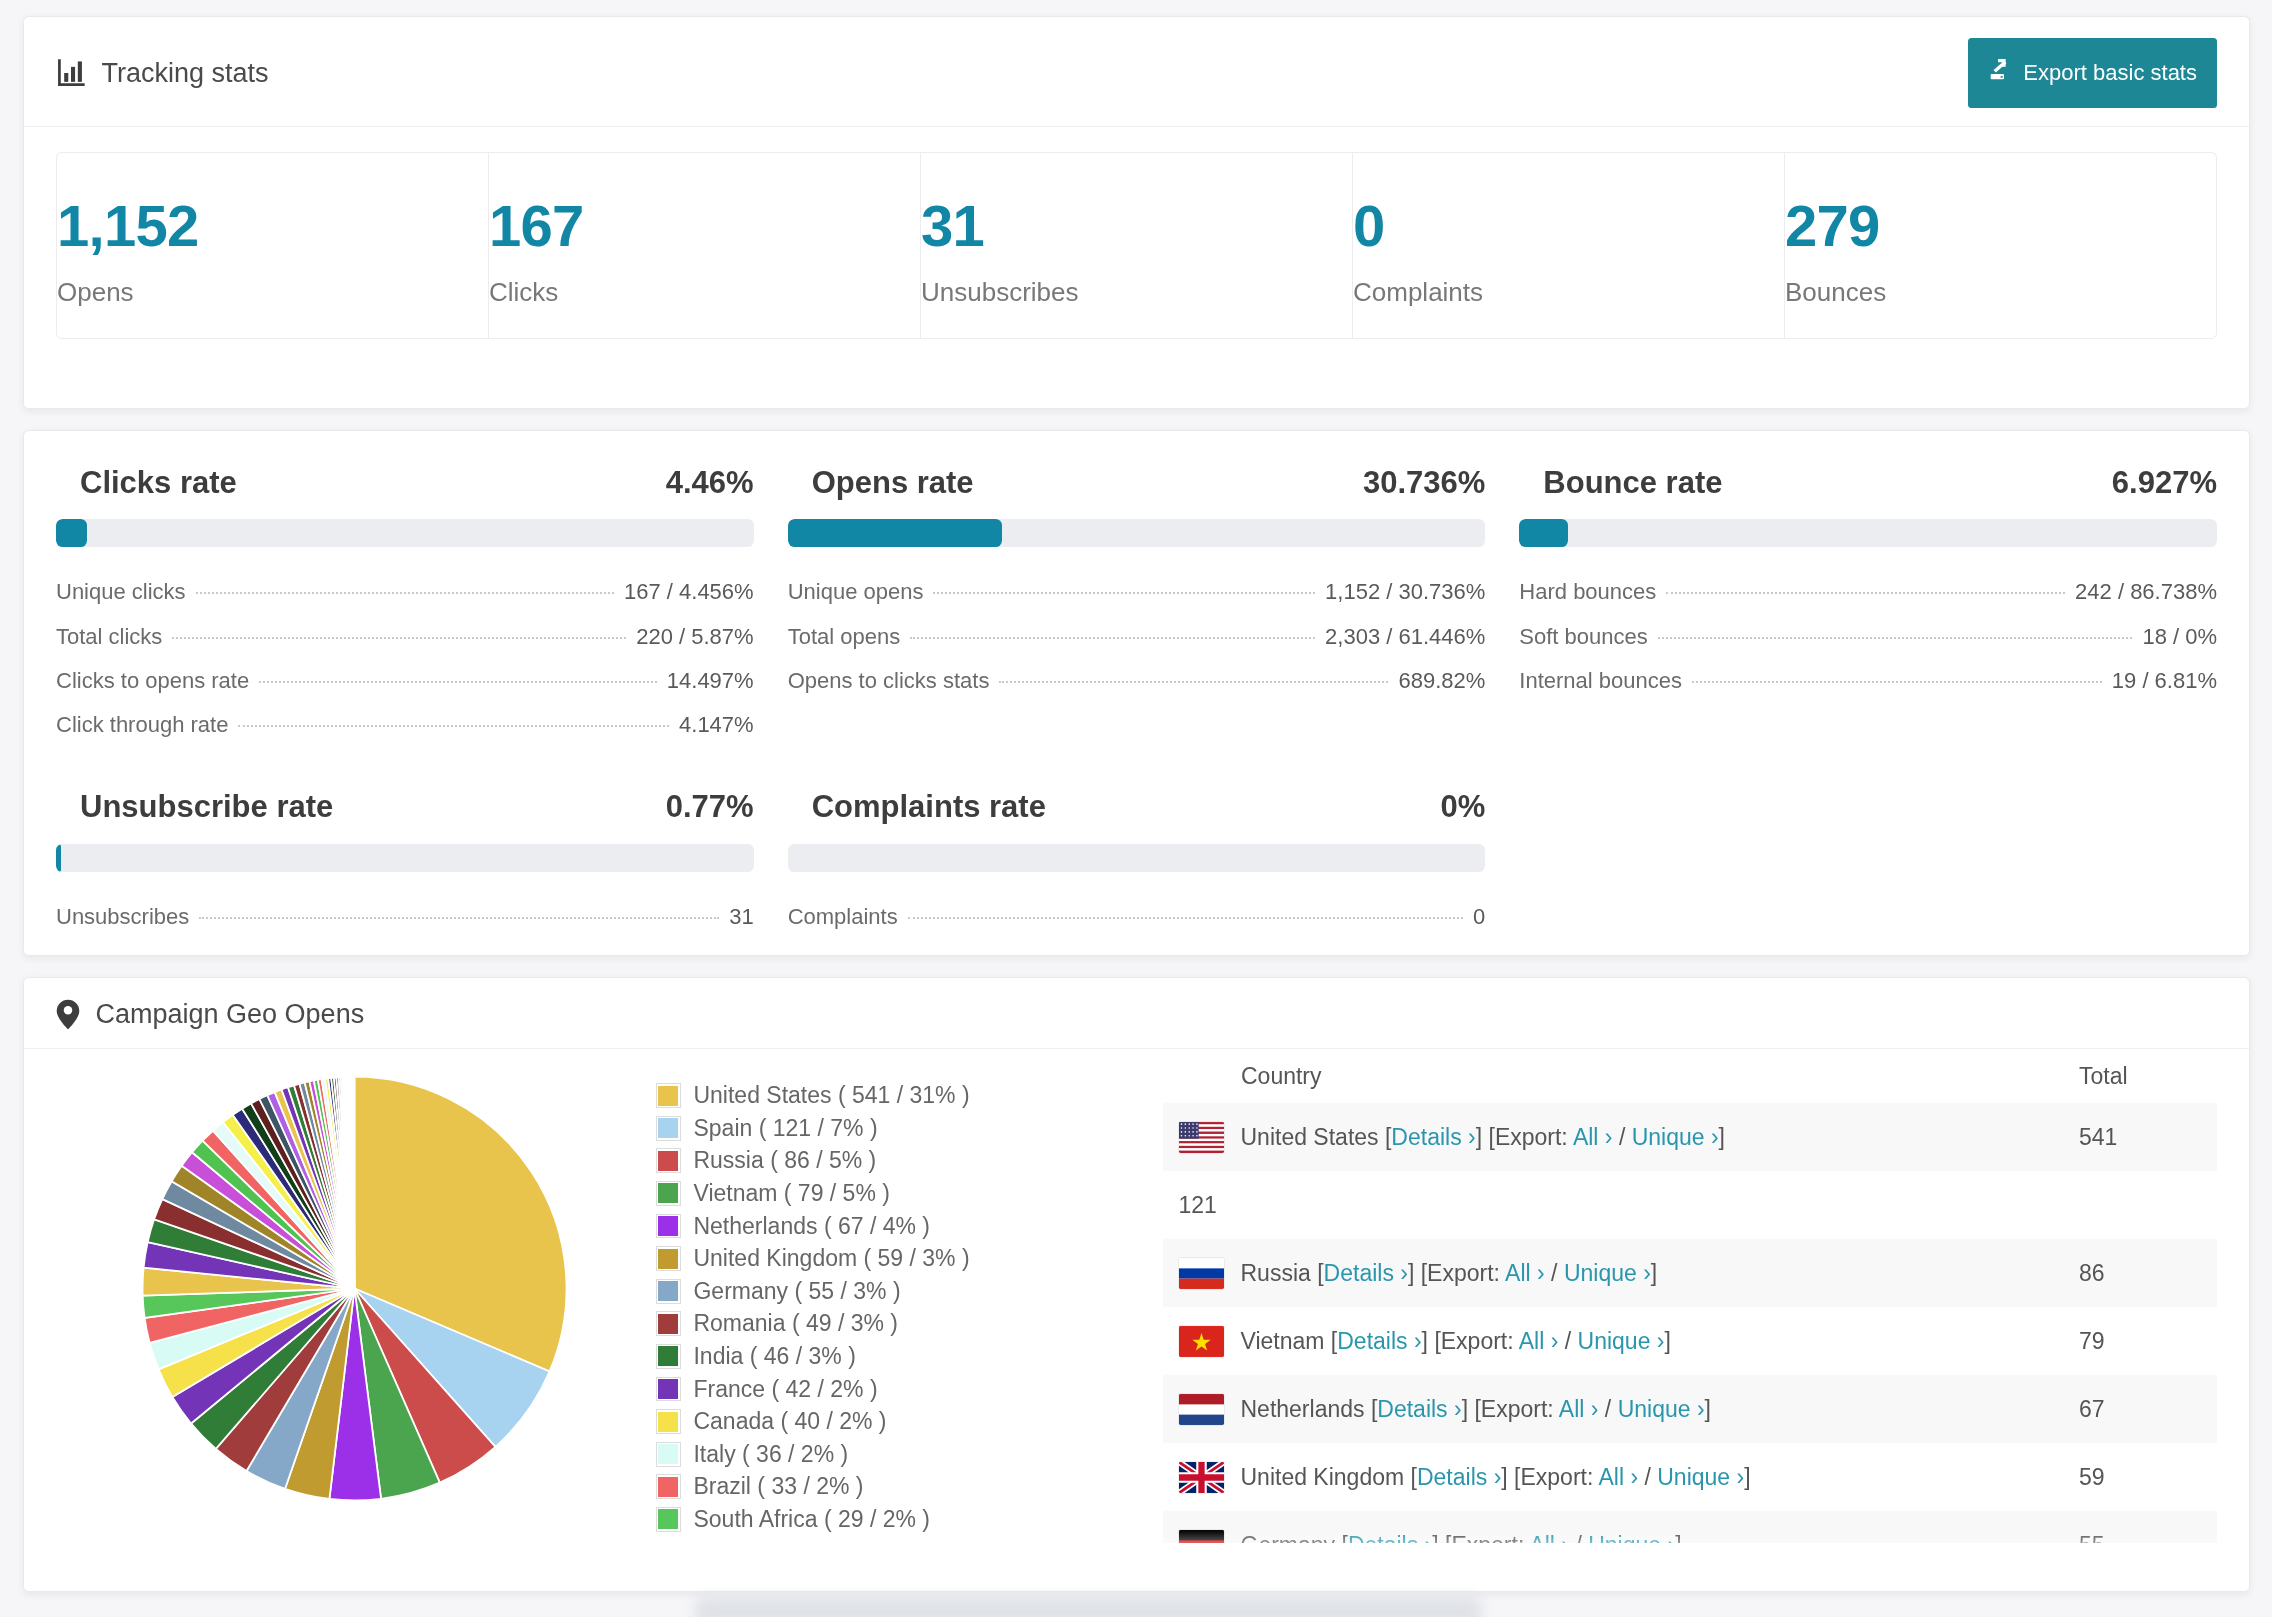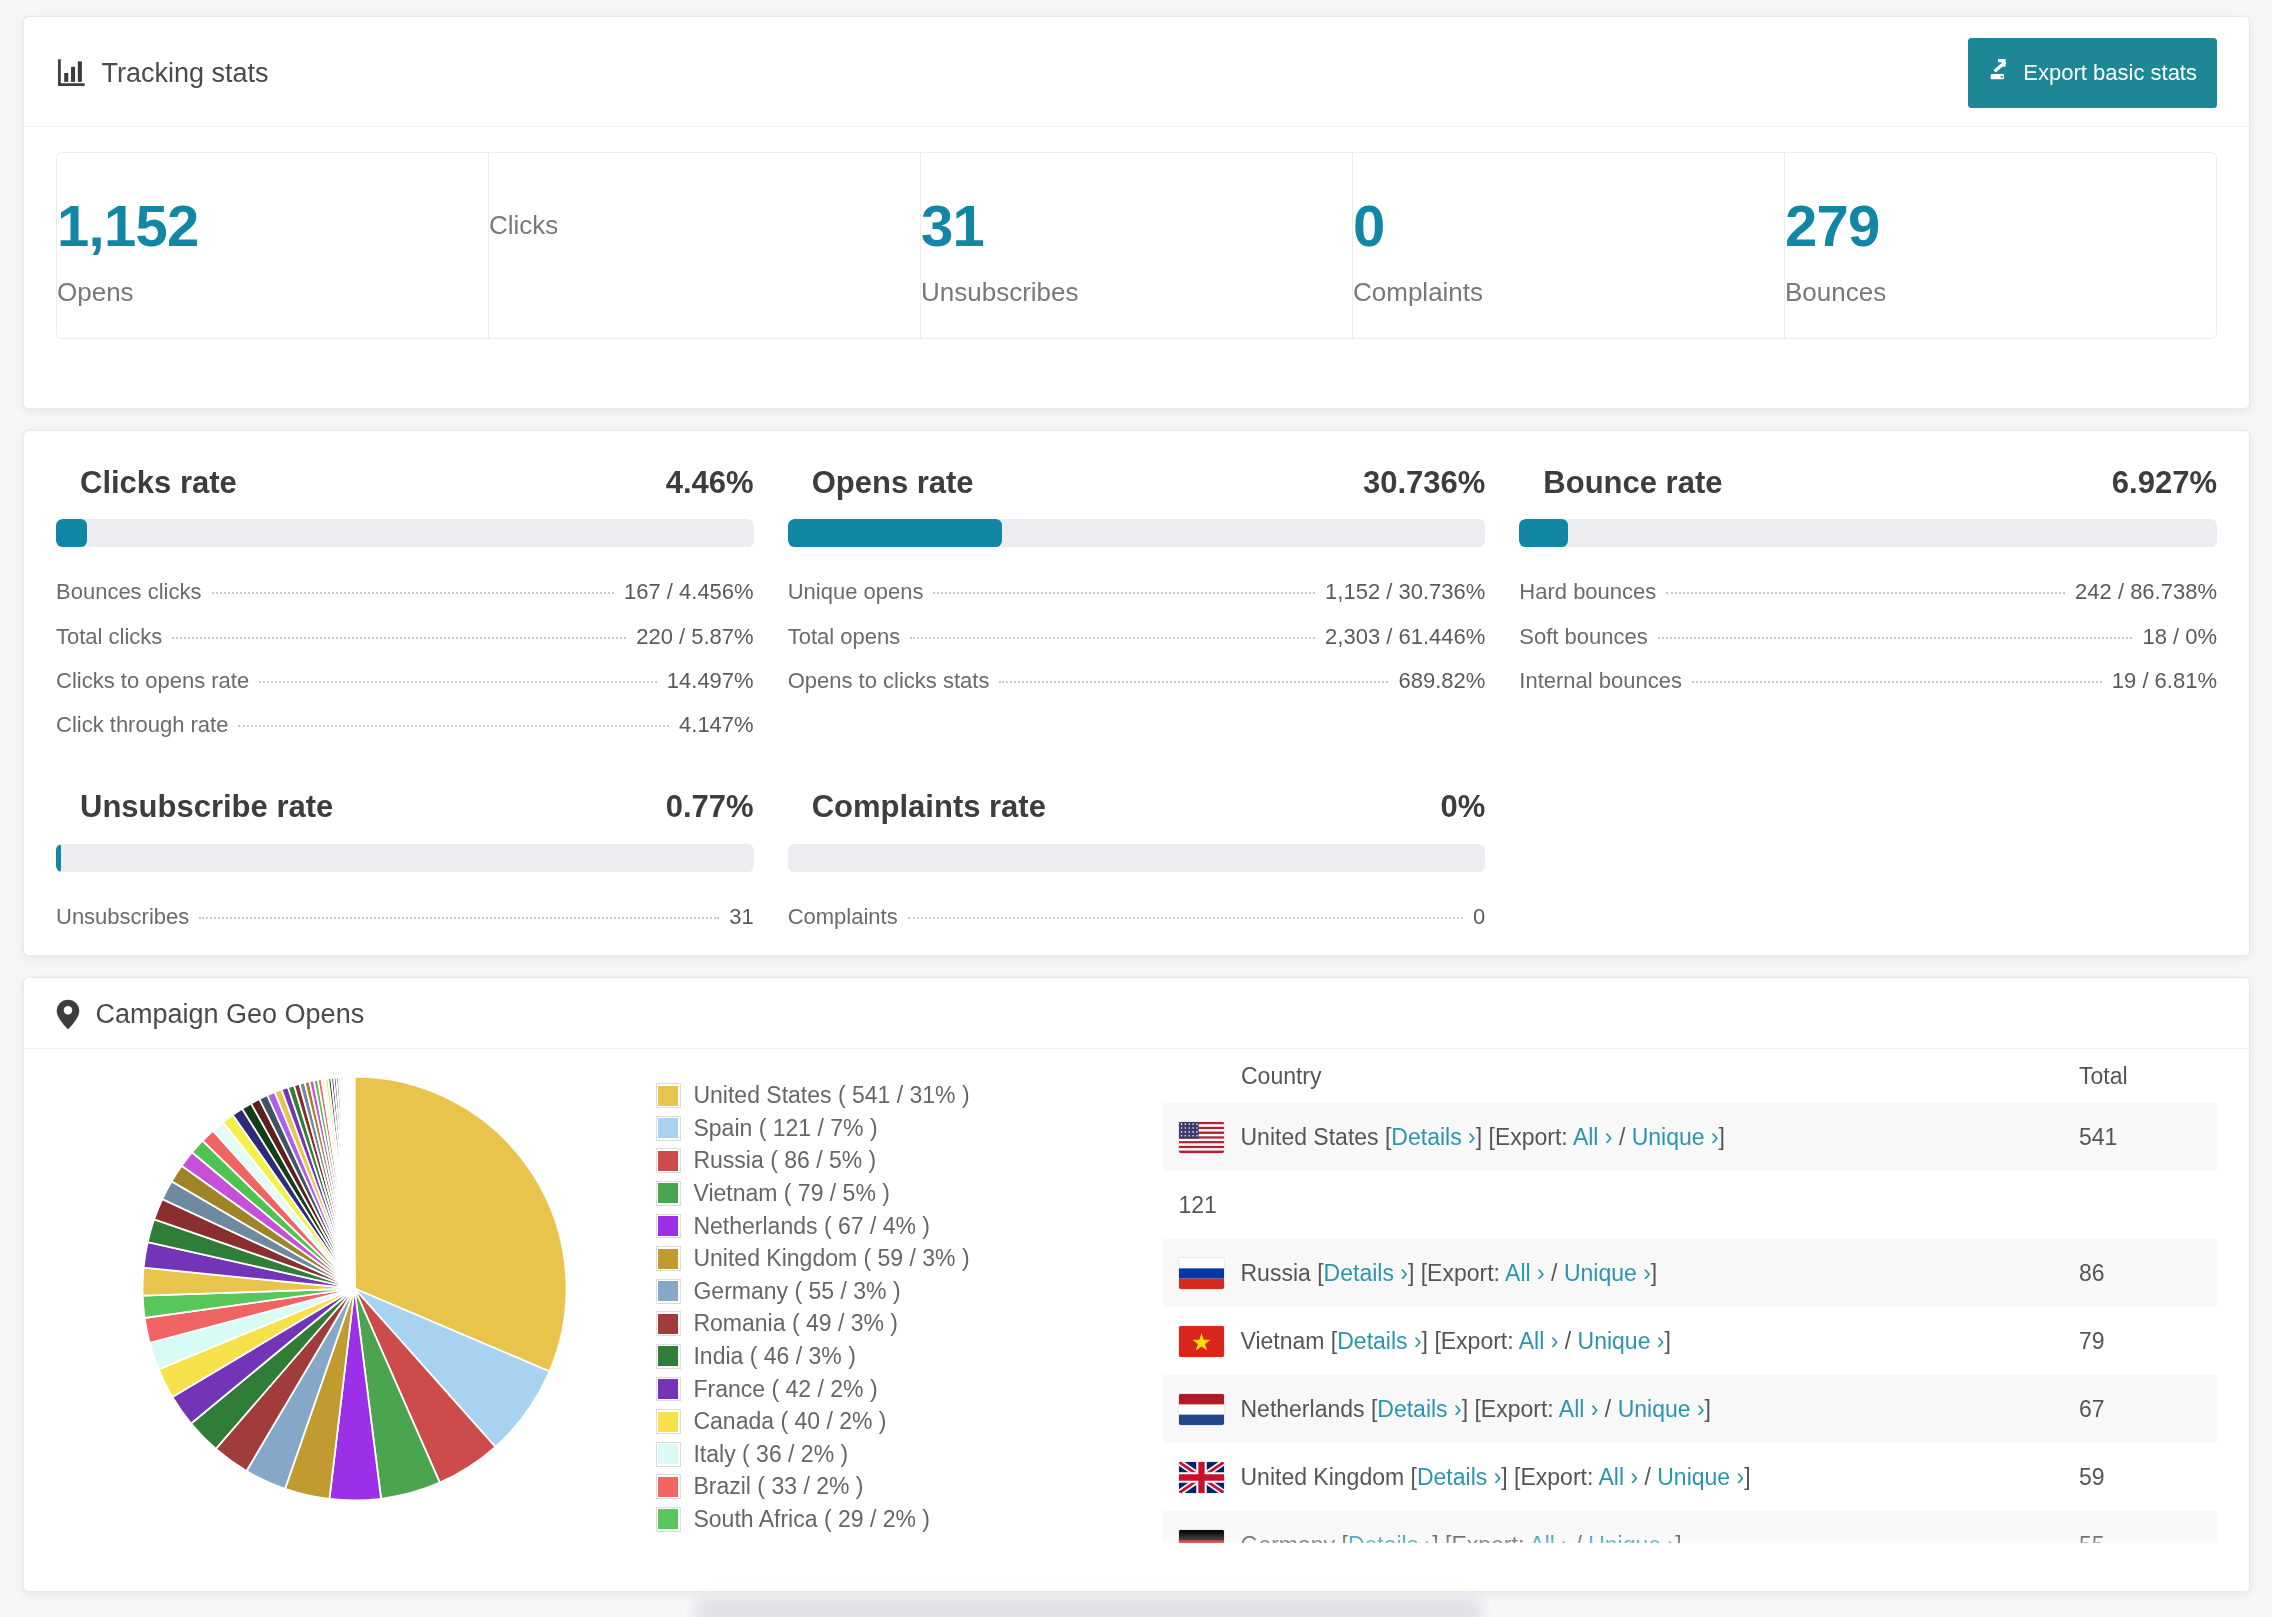--- a/index.html
+++ b/index.html
@@ -97,20 +97,21 @@
       </span>
       <span>Export basic stats</span>
     </button>
   </div>
   <div class="stats-row" id="stat-boxes">
       <div class="stat-cell">
         <div class="stat-value">1,152</div>
         <div class="stat-label">Opens</div>
       </div>
       <div class="stat-cell">
+        <div class="stat-value">167</div>
         <div class="stat-label">Clicks</div>
       </div>
       <div class="stat-cell">
         <div class="stat-value">31</div>
         <div class="stat-label">Unsubscribes</div>
       </div>
       <div class="stat-cell">
         <div class="stat-value">0</div>
         <div class="stat-label">Complaints</div>
       </div>
@@ -126,21 +127,21 @@
       <div class="rate-block">
         <div class="rate-head">
           <span>Clicks rate</span>
           <span>4.46%</span>
         </div>
         <div class="rate-bar">
           <div class="rate-fill" style="width: 4.46%;"></div>
         </div>
         <div class="rate-rows">
           <div class="rate-row">
-            <span>Bounces clicks</span>
+            <span>Unique clicks</span>
             <span class="leader"></span>
             <span class="rate-val">167 / 4.456%</span>
           </div>
           <div class="rate-row">
             <span>Total clicks</span>
             <span class="leader"></span>
             <span class="rate-val">220 / 5.87%</span>
           </div>
           <div class="rate-row">
             <span>Clicks to opens rate</span>

